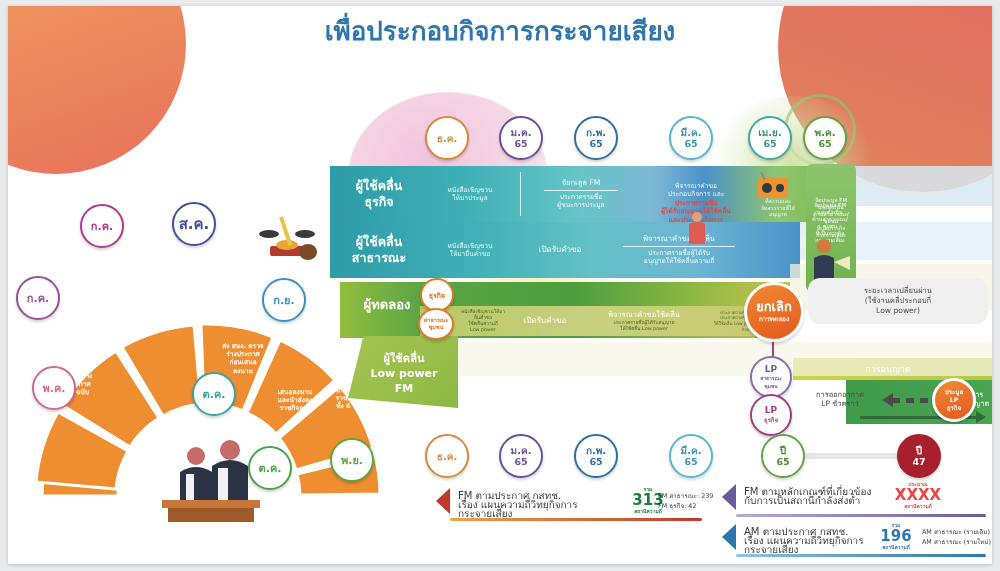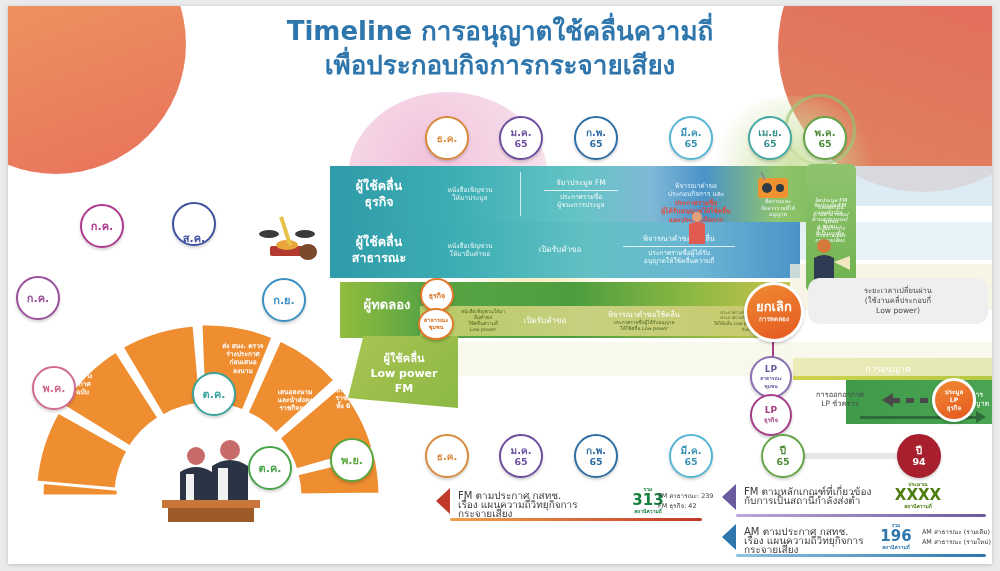--- a/index.html
+++ b/index.html
@@ -116,21 +116,20 @@
 <div id="canvas">
 
   <div class="deco deco-tl"></div>
   <div class="deco deco-tr"></div>
   <div class="deco deco-ring"></div>
   <div class="deco deco-pink"></div>
   <div class="deco deco-yellow"></div>
   <div class="deco deco-green-tr"></div>
 
   <div class="title">
-    <span>Timeline การอนุญาตใช้คลื่นความถี่</span>
     <span class="line2">เพื่อประกอบกิจการกระจายเสียง</span>
   </div>
 
   <div class="band" style="left:322px; top:160px; width:520px; height:56px;
               background:linear-gradient(90deg,#2e9ba8 0%,#3fb0b6 26%,#66c4c6 48%,#7fb8d6 62%,#4a93c8 72%,#8fc46e 86%,#77b94e 100%);
               border-radius:0 6px 6px 0;"></div>
 
   <div class="band" style="left:322px; top:216px; width:470px; height:56px;
               background:linear-gradient(90deg,#2e9ba8 0%,#3fb0b6 30%,#63c0c4 55%,#6bb6d4 78%,#4a93c8 100%);
               border-radius:0 0 0 0;"></div>
@@ -175,21 +174,21 @@
   </div>
 
   <div style="position:absolute; left:300px; top:150px; width:60px; height:200px; z-index:9;
               border-radius: 60px 0 0 60px; background:#ffffff; opacity:0;"></div>
 
   <div class="cell" style="left:414px; top:162px; width:96px; height:52px; color:#eaf6f7; white-space:pre-line;">หนังสือเชิญชวน
 ให้มาประมูล</div>
   <div class="divider" style="left:512px; top:166px; width:1px; height:44px;"></div>
 
   <div class="cell" style="left:520px; top:162px; width:106px; height:52px; color:#f3fbfc;">
-    <div class="big">จัมาประมูล FM</div>
+    <div class="big">จัยกเลูล FM</div>
     <div style="width:74px; height:1px; background:rgba(255,255,255,.8); margin:2px 0;"></div>
     <div style="white-space:pre-line;">ประกาศรายชื่อ
 ผู้ชนะการประมูล</div>
   </div>
 
   <div class="cell" style="left:634px; top:160px; width:108px; height:56px; color:#eaf5ff;">
     <div style="white-space:pre-line;margin-top:18px;">พิจารณาคำขอ
 ประกอบกิจการ และ</div>
     <div style="white-space:pre-line; color:#e24a3c; font-weight:bold;">ประกาศรายชื่อ
 ผู้ได้รับอนุญาตให้ใช้คลื่น
@@ -339,21 +338,21 @@
     <span>มี.ค.</span>
     <span class="yr">65</span>
   </div>
   <div class="mcircle" style="left:753px; top:428px; border-color:#63a444; color:#4e8b36;">
     <span>ปี</span>
     <span class="yr">65</span>
   </div>
   <div style="position:absolute; left:795px; top:447px; width:106px; height:6px; background:#e6e6e6; z-index:25;"></div>
   <div class="mcircle" style="left:889px; top:428px; border-color:#a81f2e; background:#a81f2e; color:#ffffff;">
     <span>ปี</span>
-    <span class="yr">94</span>
+    <span class="yr">47</span>
   </div>
 
   <svg id="arc" viewBox="0 0 420 300">
     <g transform="translate(200,300)">
 
       <g fill="#ee8e31" stroke="#ffffff" stroke-width="3">
         <path d="M -166 0 A 166 166 0 0 1 -156.6 -55.1 L -85.1 -29.9 A 90 90 0 0 0 -90 0 Z" transform="rotate(0)"></path>
       </g>
 
       <g stroke="#ffffff" stroke-width="3" fill="#ee8e31">
@@ -398,21 +397,21 @@
 
   <div class="mcircle" style="left:24px; top:360px; border-color:#d16a8e; color:#d16a8e; font-size:11px;">
     <span>พ.ค.</span>
   </div>
   <div class="mcircle" style="left:8px; top:270px; border-color:#9b4f9b; color:#9b4f9b; font-size:11px;">
     <span>ก.ค.</span>
   </div>
   <div class="mcircle" style="left:72px; top:198px; border-color:#b0398f; color:#b0398f; font-size:11px;">
     <span>ก.ค.</span>
   </div>
-  <div class="mcircle" style="left:164px; top:196px; border-color:#3f4f9e; color:#3f4f9e; font-size:11px;justify-content:flex-end;">
+  <div class="mcircle" style="left:164px; top:196px; border-color:#3f4f9e; color:#3f4f9e; font-size:15px;">
     <span>ส.ค.</span>
   </div>
   <div class="mcircle" style="left:254px; top:272px; border-color:#3b8fc4; color:#3b8fc4; font-size:11px;">
     <span>ก.ย.</span>
   </div>
   <div class="mcircle" style="left:184px; top:366px; border-color:#3ba59b; color:#3ba59b; font-size:11px;">
     <span>ต.ค.</span>
   </div>
   <div class="mcircle" style="left:240px; top:440px; border-color:#4aa34a; color:#4aa34a; font-size:11px;">
     <span>ต.ค.</span>
@@ -476,21 +475,21 @@
     </div>
     <div class="rule" style="left:14px; top:30px; width:252px; background:linear-gradient(90deg,#f0a24a,#c0392b);"></div>
   </div>
 
   <div class="stat" style="left:714px; top:478px; width:268px; height:36px;">
     <div class="chev" style="border-right:14px solid #6b5b9e;"></div>
     <div class="txt" style="left:22px; top:3px; width:148px;">
       <div>FM ตามหลักเกณฑ์ที่เกี่ยวข้อง</div>
       <div>กับการเป็นสถานีกำลังส่งต่ำ</div>
     </div>
-    <div class="num" style="left:166px; top:-3px; width:60px; color:#4d7c0f;">
+    <div class="num" style="left:166px; top:-3px; width:60px; color:#ef4444;">
       <div class="cap">ประมาณ</div>
       <div class="n">XXXX</div>
       <div class="cap">สถานีความถี่</div>
     </div>
     <div class="rule" style="left:14px; top:30px; width:250px; background:linear-gradient(90deg,#b9a8d8,#6b5b9e);"></div>
   </div>
 
   <div class="stat" style="left:714px; top:518px; width:268px; height:38px;">
     <div class="chev" style="border-right:14px solid #2f76ad;"></div>
     <div class="txt" style="left:22px; top:3px; width:140px;">

